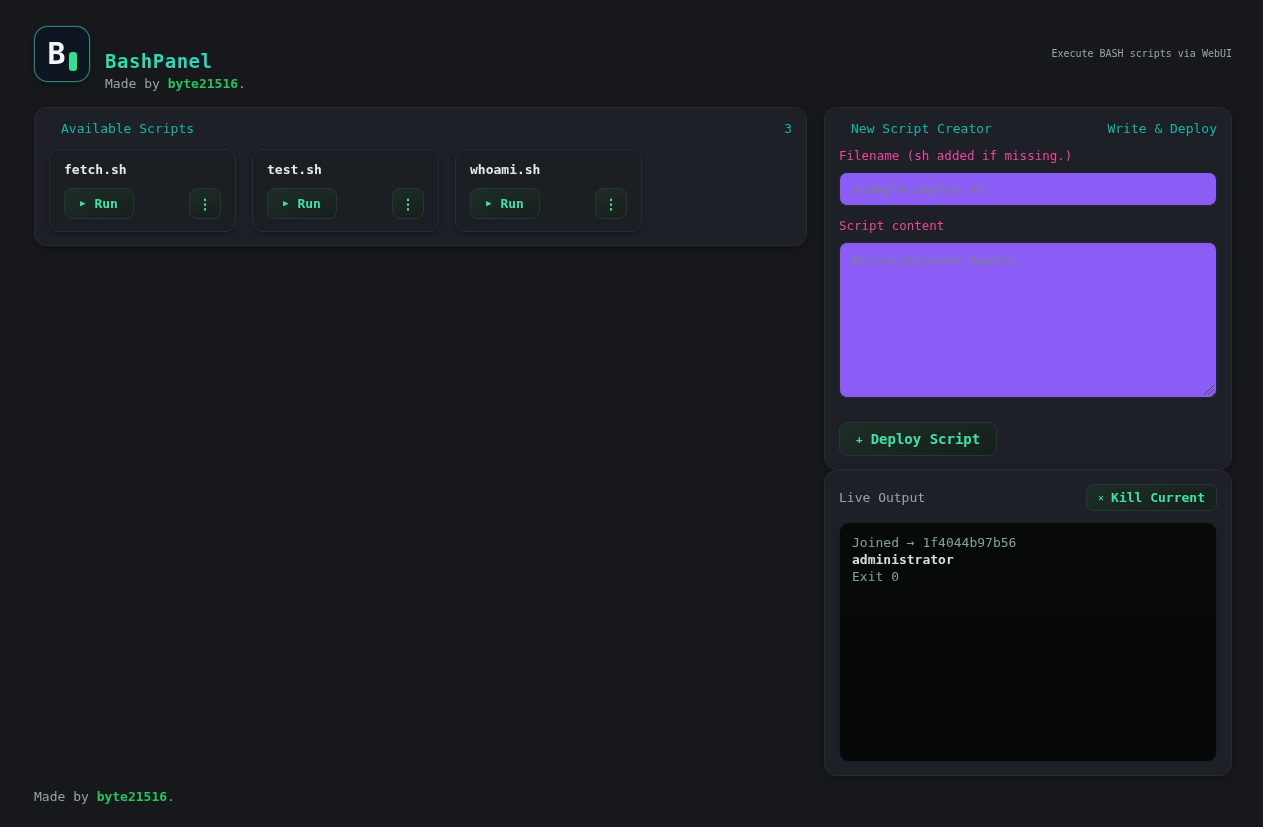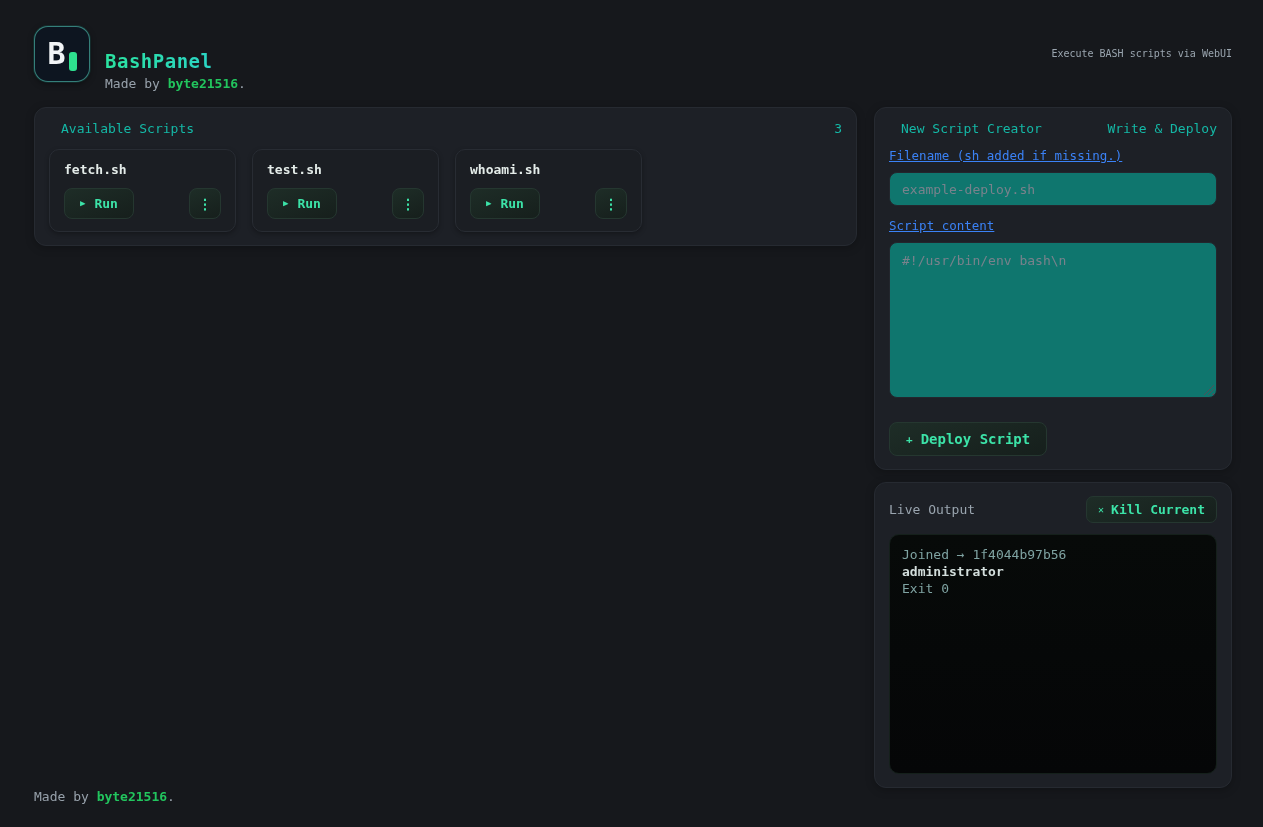--- a/index.html
+++ b/index.html
@@ -64,25 +64,25 @@
     background:linear-gradient(160deg,#1e2d27,#161f1c);
     border:1px solid #253730;
     color:#3ce3a8; font-family:inherit; font-weight:bold; font-size:13px;
     border-radius:8px; cursor:pointer;
   }
   .run-btn { padding:7px 15px; }
   .play-icon { font-size:9px; line-height:1; }
   .kebab-btn { width:32px; height:31px; justify-content:center; font-size:14px; }
 
   
-  .right-col { width:358px; display:flex; flex-direction:column; gap:12px; }
-  .field-label { font-size:12.5px; color:#3b82f6; margin-top:12px;text-decoration:underline; }
+  .right-col { width:408px; display:flex; flex-direction:column; }
+  .field-label { font-size:12.5px; color:#ec4899; margin-top:12px; }
   .text-input, .text-area {
     width:100%; margin-top:9px;
-    background:#0f766e;
+    background:#8b5cf6;
     border:1px solid #23262d;
     border-radius:8px;
     color:#dde3e6;
     font-family:inherit; font-size:13px;
     padding:0 12px;
   }
   .text-input { height:34px; }
   .text-area { height:156px; padding:10px 12px; resize:none; display:block; }
   .text-input::placeholder, .text-area::placeholder { color:#79828c; }
   .ta-wrap { position:relative; }

